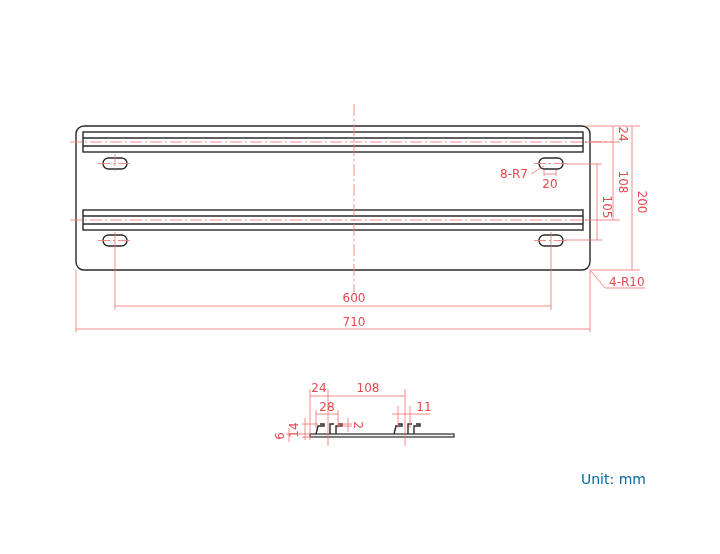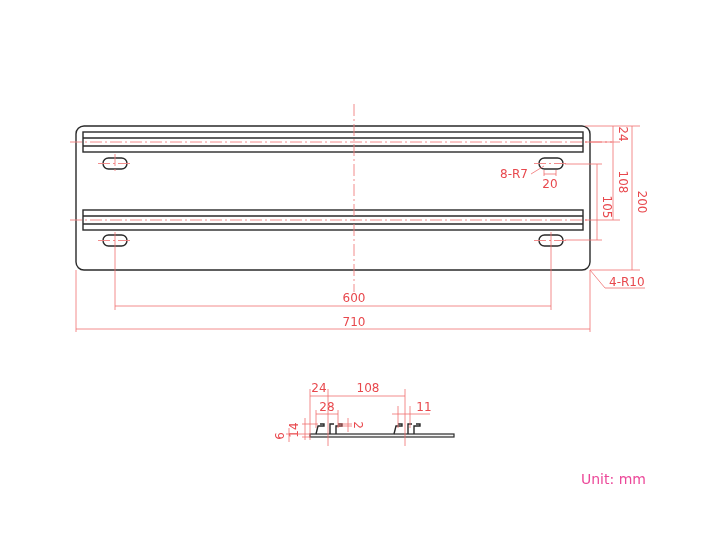--- a/index.html
+++ b/index.html
@@ -3,21 +3,21 @@
 <meta charset="utf-8">
 <style>
   html,body{margin:0;padding:0;background:#ffffff;}
   body{width:720px;height:554px;position:relative;overflow:hidden;font-family:"Liberation Sans",sans-serif;}
   svg{position:absolute;left:0;top:0;}
   .outline{fill:none;stroke:#2a2a2a;stroke-width:1.4;}
   .outline-fill{fill:#f4f4f4;stroke:#2a2a2a;stroke-width:1.2;}
   .center{stroke:#f08080;stroke-width:0.9;stroke-dasharray:12 3 2 3;fill:none;}
   .dim{stroke:#f07070;stroke-width:0.8;fill:none;}
   .dimtext{fill:#e8484d;font-family:"DejaVu Sans",sans-serif;font-size:12px;}
-  .unit{position:absolute;left:581px;top:471px;font-family:"DejaVu Sans",sans-serif;font-size:14px;color:#ec4899;}
+  .unit{position:absolute;left:581px;top:471px;font-family:"DejaVu Sans",sans-serif;font-size:14px;color:#0369a1;}
 </style>
 </head>
 <body>
 
 <svg width="720" height="554" viewBox="0 0 720 554">
 
   <g>
 
     <rect x="76" y="126" width="514" height="144" rx="8" ry="8" class="outline"></rect>
 

